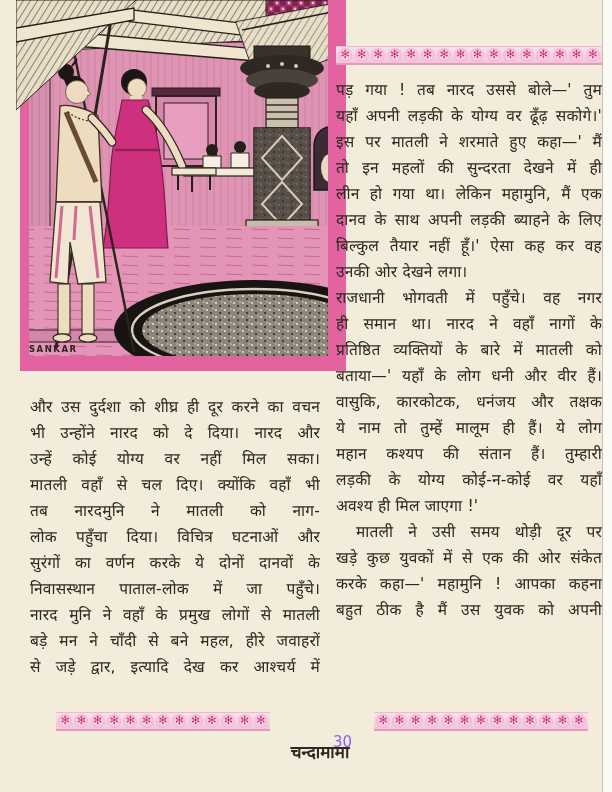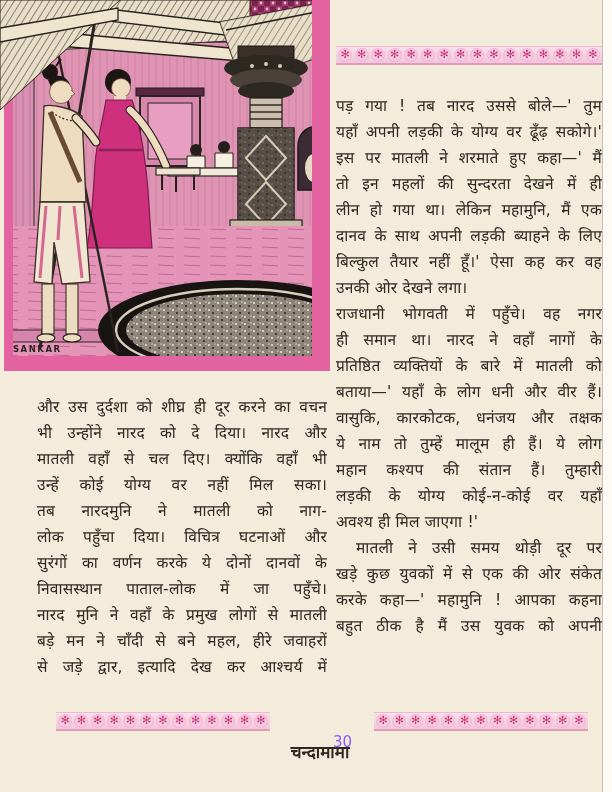--- a/index.html
+++ b/index.html
@@ -6,39 +6,39 @@
   body{
     width:612px;height:792px;position:relative;overflow:hidden;
     background:#f3ecda;
     font-family:"DejaVu Sans","Liberation Serif",sans-serif;
   }
   .page{position:absolute;inset:0;}
   
   .scan-edge{position:absolute;left:602px;top:0;width:10px;height:792px;
     background:#fbfaf5;border-left:1px solid #c8c0ae;}
   
-  .illustration{position:absolute;left:0;top:0;width:334px;height:376px;}
+  .illustration{position:absolute;left:16px;top:0;width:334px;height:376px;}
   .illustration svg{display:block;}
   
   .ornament-strip{
     background:linear-gradient(#f9e0ec,#f2c6da);
     border-top:1px solid #f0b9d2;border-bottom:2px solid #e39bbd;
     display:flex;align-items:center;justify-content:space-between;
     padding:1px 2px;box-sizing:border-box;height:19px;overflow:hidden;
   }
   .flower{
     flex:0 0 auto;width:14px;height:14px;border-radius:50%;
     background:radial-gradient(circle,#fbeaf2 10%,#f2b2cf 75%);
     color:#c8337e;font-size:11px;line-height:14px;text-align:center;
   }
   
   .col{position:absolute;color:#2e2821;}
   .col-right{left:336px;top:46px;width:266px;}
-  .col-right .lines{margin-top:28px;}
-  .col-left{left:30px;top:394px;width:290px;margin-left:7px;}
+  .col-right .lines{margin-top:12px;}
+  .col-left{left:30px;top:394px;width:290px;}
   .tline{
     height:26px;line-height:26px;font-size:15.5px;font-weight:500;
     text-align:justify;text-align-last:justify;overflow:hidden;
     letter-spacing:.2px;
   }
   .tline.end{text-align-last:left;}
   .tline.indent{text-indent:20px;}
   
   .footer-strip-left{position:absolute;left:56px;top:712px;width:214px;}
   .footer-strip-right{position:absolute;left:374px;top:712px;width:214px;}
@@ -250,22 +250,22 @@
         <div class="tline">खड़े कुछ युवकों में से एक की ओर संकेत</div>
         <div class="tline">करके कहा—' महामुनि ! आपका कहना</div>
         <div class="tline">बहुत ठीक है मैं उस युवक को अपनी</div>
       </div>
   </div>
 
   <div class="col col-left">
     <div class="lines">
         <div class="tline">और उस दुर्दशा को शीघ्र ही दूर करने का वचन</div>
         <div class="tline">भी उन्होंने नारद को दे दिया। नारद और</div>
+        <div class="tline">उन्हें कोई योग्य वर नहीं मिल सका।</div>
         <div class="tline">मातली वहाँ से चल दिए। क्योंकि वहाँ भी</div>
-        <div class="tline">उन्हें कोई योग्य वर नहीं मिल सका।</div>
         <div class="tline">तब नारदमुनि ने मातली को नाग-</div>
         <div class="tline">लोक पहुँचा दिया। विचित्र घटनाओं और</div>
         <div class="tline">सुरंगों का वर्णन करके ये दोनों दानवों के</div>
         <div class="tline">निवासस्थान पाताल-लोक में जा पहुँचे।</div>
         <div class="tline">नारद मुनि ने वहाँ के प्रमुख लोगों से मातली</div>
         <div class="tline">बड़े मन ने चाँदी से बने महल, हीरे जवाहरों</div>
         <div class="tline">से जड़े द्वार, इत्यादि देख कर आश्चर्य में</div>
       </div>
   </div>
 

